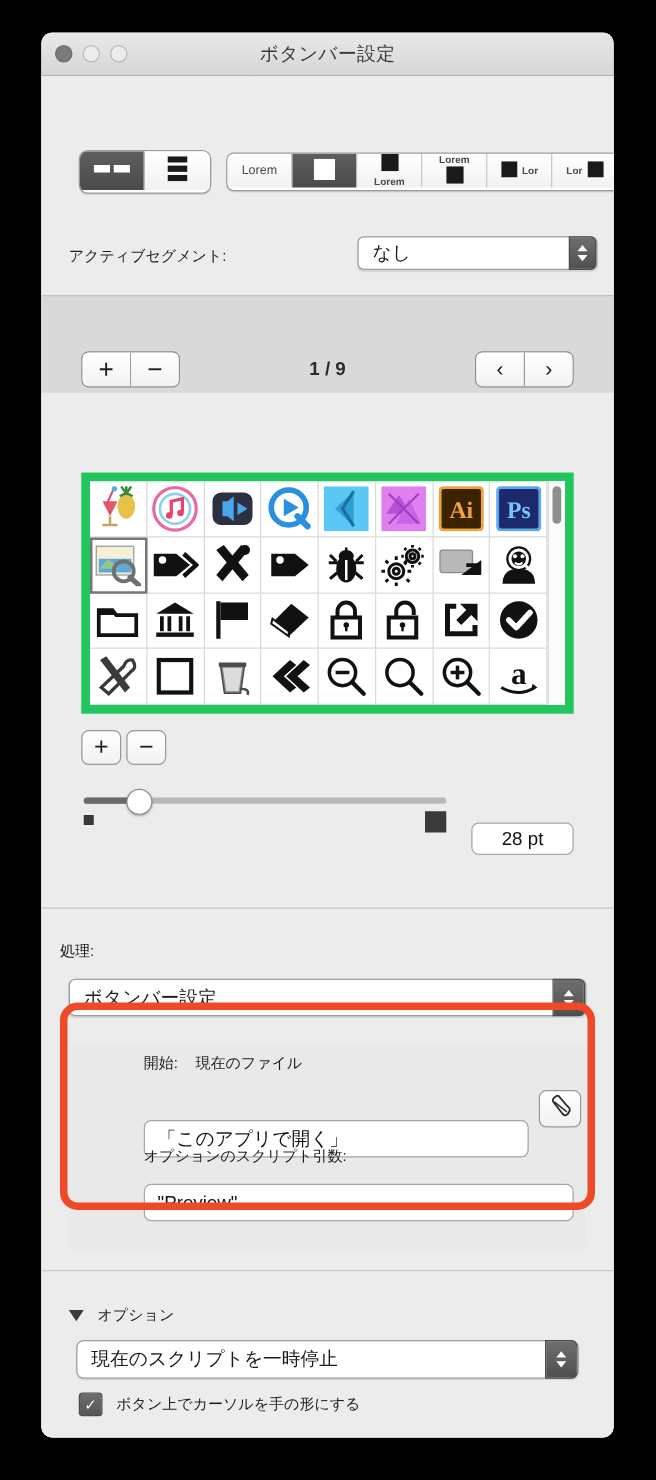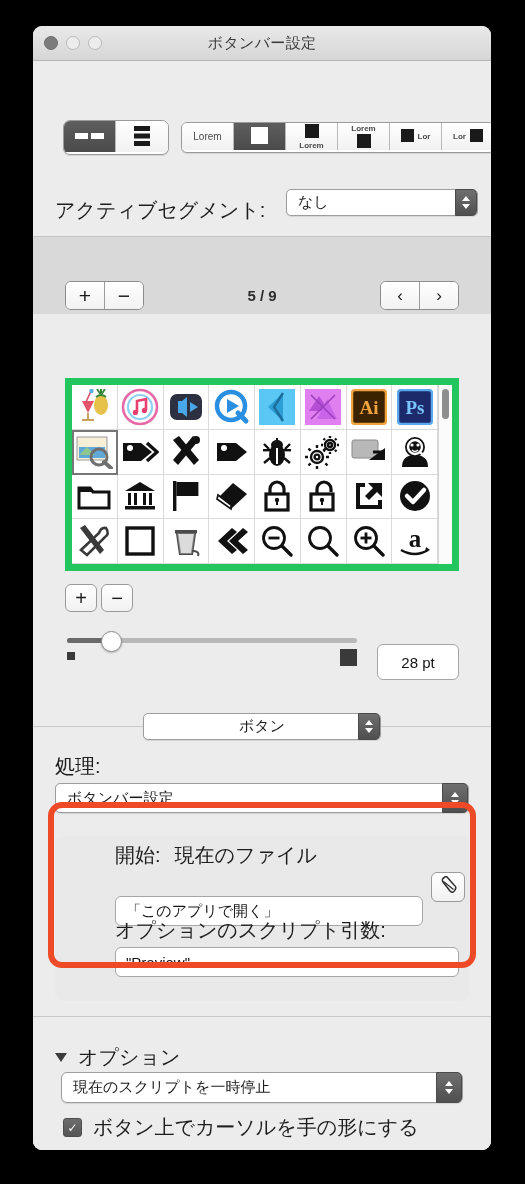--- a/index.html
+++ b/index.html
@@ -111,21 +111,21 @@
   }
   .pmbtn > div {
     width: 38px; height: 27px;
     display: flex; align-items: center; justify-content: center;
     background: linear-gradient(to bottom,#ffffff,#f2f2f2);
     border-right: 1px solid #9c9c9c;
     font-size: 21px; color: #1a1a1a; line-height: 1;
   }
   .pmbtn > div:last-child { border-right: none; }
 
-  .label { font-size: 20px; color: #1d1d1d; }
+  .label { font-size: 12px; color: #1d1d1d; }
 
   .bandA { position: absolute; left: 0; top: 0; width: 100%; height: 175px; background: #ececec; }
   .bandB { position: absolute; left: 0; top: 175px; width: 100%; height: 77px; background: #d9d9d9; border-top: 1px solid #c3c3c3; border-bottom: 1px solid #c3c3c3; }
   .bandC { position: absolute; left: 0; top: 253px; width: 100%; bottom: 0; background: #ececec; }
 
   
   .gridwrap {
     position: absolute; left: 32px; top: 317px;
     width: 394px; height: 193px;
     background: #fff;
@@ -282,21 +282,21 @@
         <span class="arrows">
           <span class="chev up"></span>
             <span class="chev dn"></span>
         </span>
       </div>
 
       <div class="pmbtn" style="position:absolute;left:32px;top:220px;">
         <div>+</div>
         <div>−</div>
       </div>
-      <div style="position:absolute;left:0;right:0;top:226px;text-align:center;font-size:15px;font-weight:bold;color:#2c2c2c;">5 / 9</div>
+      <div style="position:absolute;left:0;right:0;top:226px;text-align:center;font-size:15px;font-weight:bold;color:#2c2c2c;">1 / 9</div>
       <div class="pmbtn" style="position:absolute;right:32px;top:220px;">
         <div style="font-size:17px;">‹</div>
         <div style="font-size:17px;">›</div>
       </div>
 
       <div class="gridwrap">
         <div class="grid">
 
           <div class="cell">
             <svg width="36" height="36" viewBox="0 0 36 36">
@@ -552,32 +552,25 @@
         <div class="iconbtn" style="width:32px;height:28px;font-size:20px;color:#1a1a1a;">−</div>
       </div>
 
       <div>
         <div class="slidertrack" style="left:34px;top:577px;width:290px;"></div>
         <div class="sliderfill" style="left:34px;top:577px;width:44px;"></div>
         <div class="sliderknob" style="left:68px;top:570px;"></div>
       </div>
       <div class="sqsm" style="left:34px;top:591px;"></div>
       <div class="sqlg" style="left:307px;top:588px;"></div>
-      <div class="tfield" style="position:absolute;left:344px;top:583px;width:82px;height:36px;justify-content:center;padding-left:0;border-radius:6px;">28 pt</div>
+      <div class="tfield" style="position:absolute;left:344px;top:597px;width:82px;height:26px;justify-content:center;padding-left:0;border-radius:6px;">28 pt</div>
 
       <div class="divline" style="left:0;top:665px;width:458px;"></div>
-      <div class="popup" style="position:absolute;left:110px;top:652px;width:238px;height:27px;">
-        <span class="ptext" style="width:100%;text-align:center;padding-left:0;">ボタン</span>
-        <span class="arrows">
-          <span class="chev up"></span>
-            <span class="chev dn"></span>
-        </span>
-      </div>
-
-      <div class="label" style="position:absolute;left:22px;top:692px;text-align:center;">処理:</div>
+
+      <div class="label" style="position:absolute;left:15px;top:692px;text-align:center;">処理:</div>
       <div class="popup" style="position:absolute;left:22px;top:722px;width:414px;height:30px;">
         <span class="ptext">ボタンバー設定</span>
         <span class="arrows" style="width:24px;">
           <span class="chev up"></span>
             <span class="chev dn"></span>
         </span>
       </div>
 
       <div class="panelbox" style="left:22px;top:775px;width:414px;height:165px;"></div>
 

